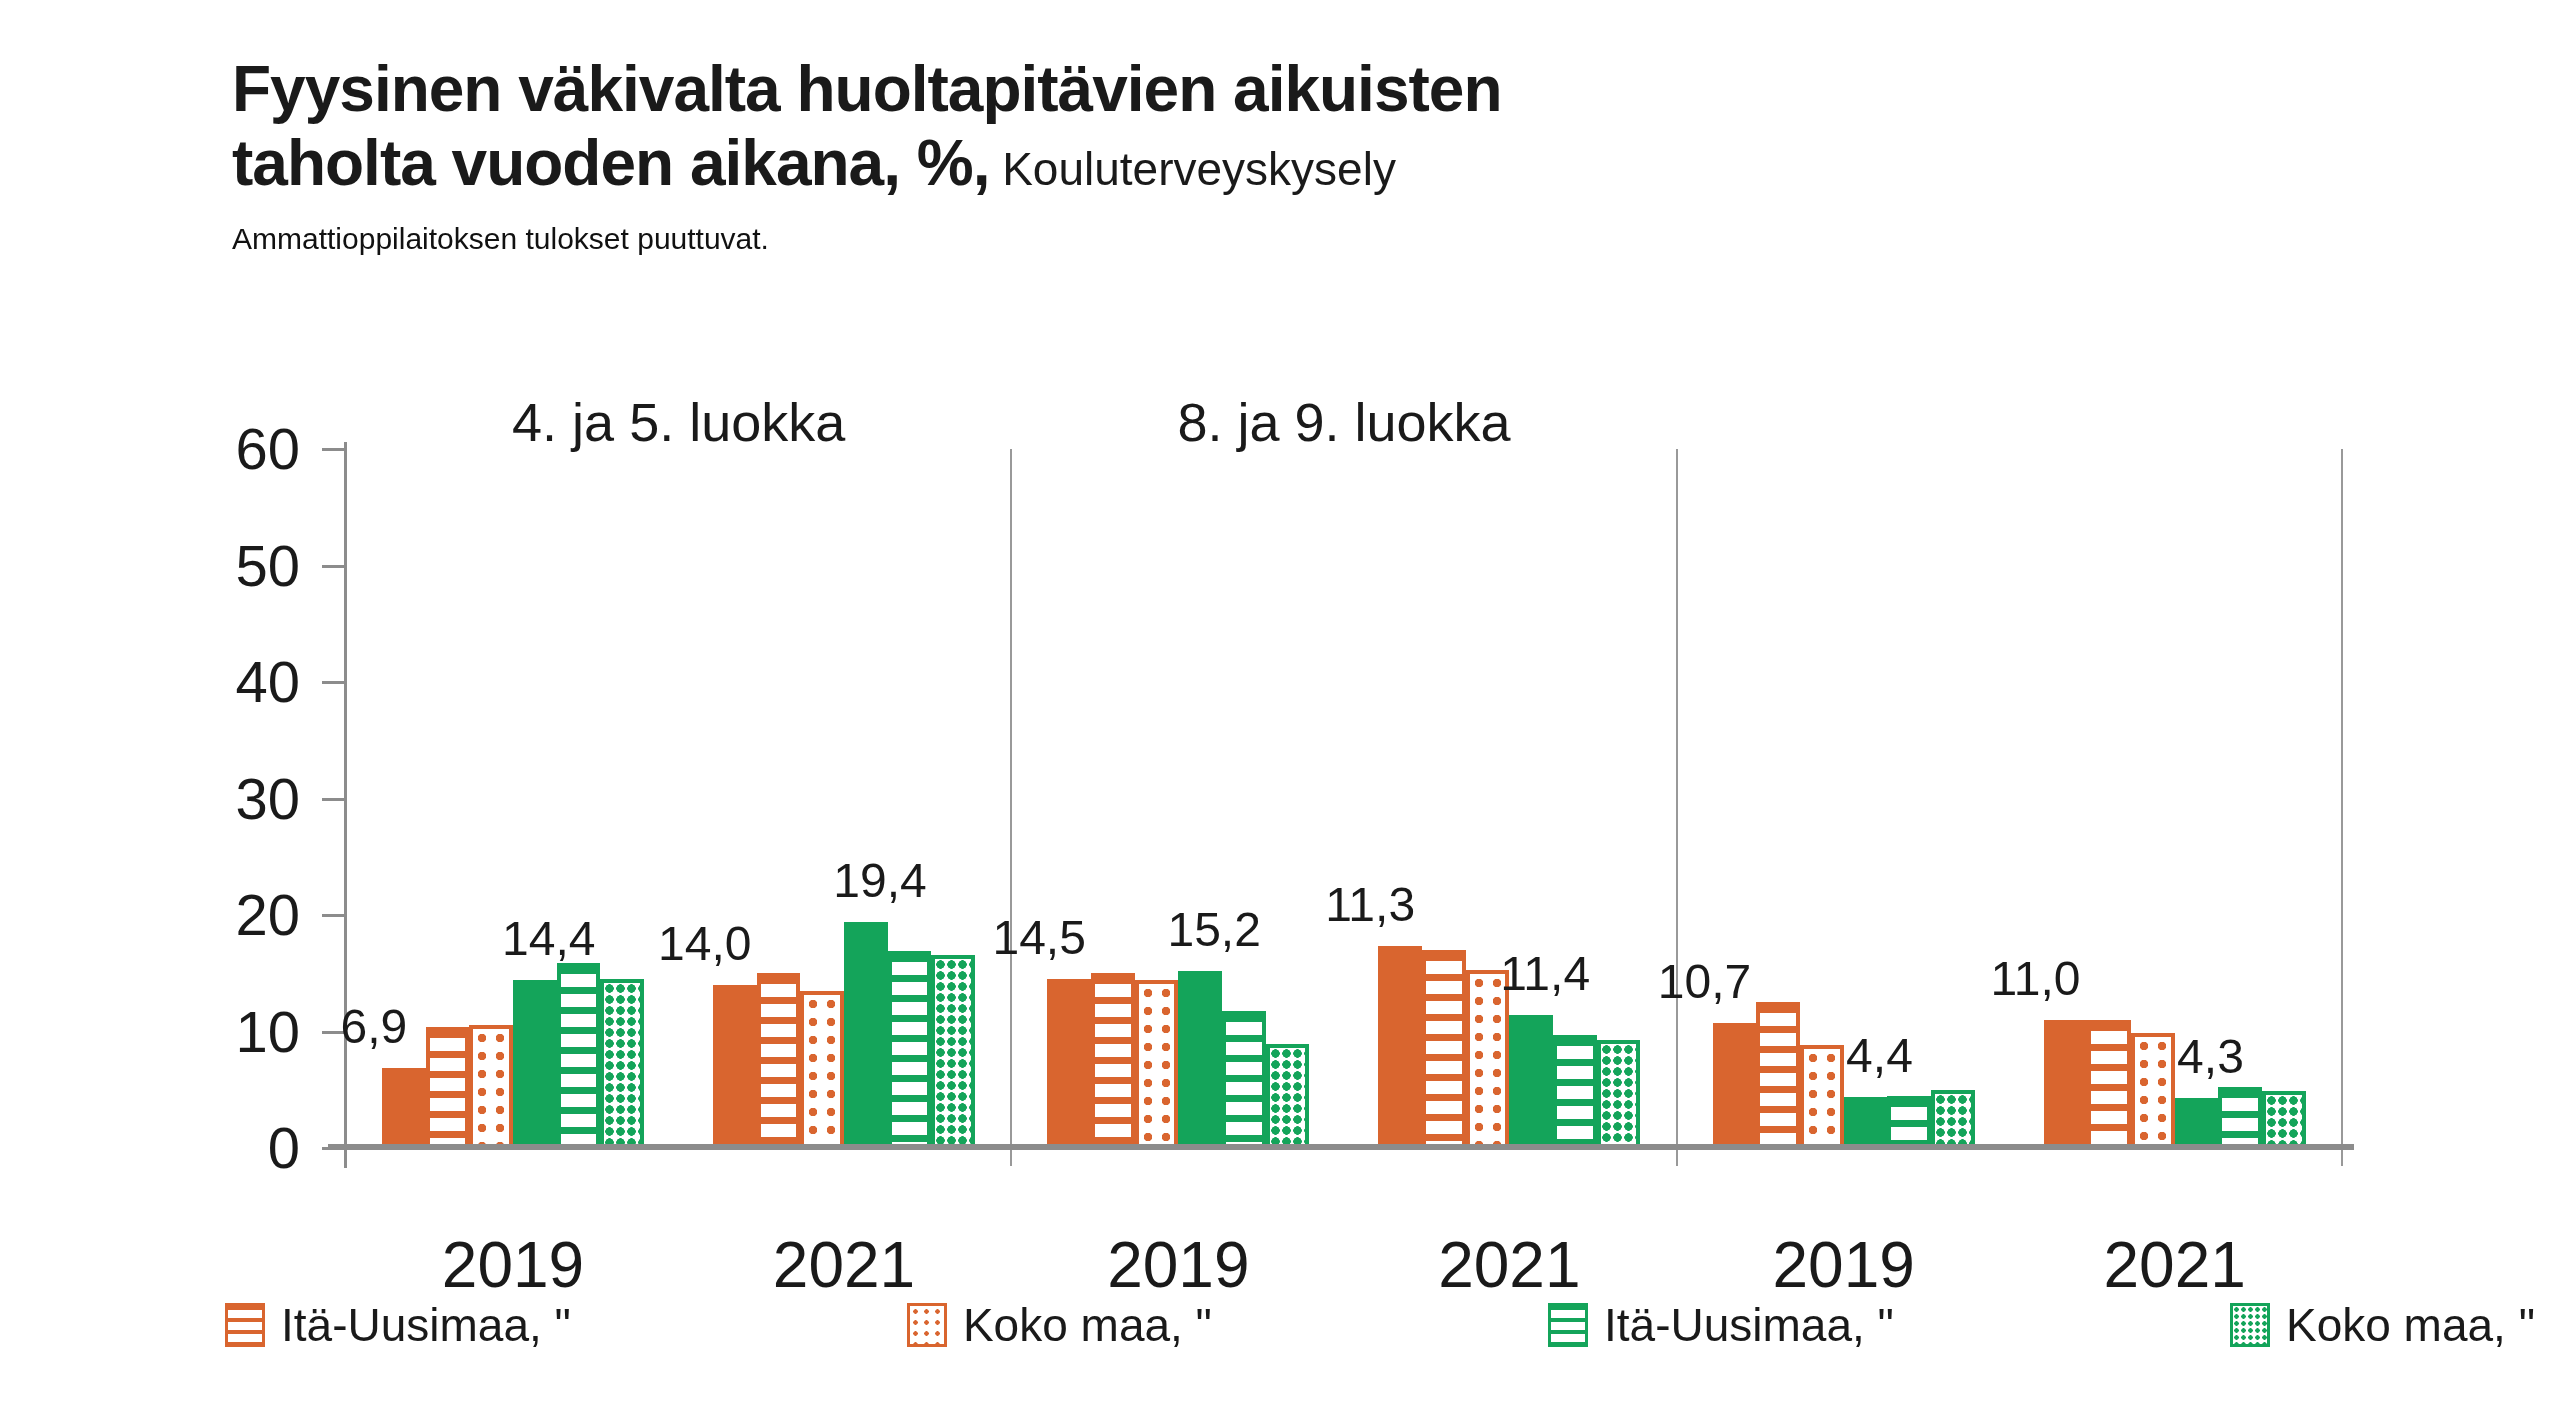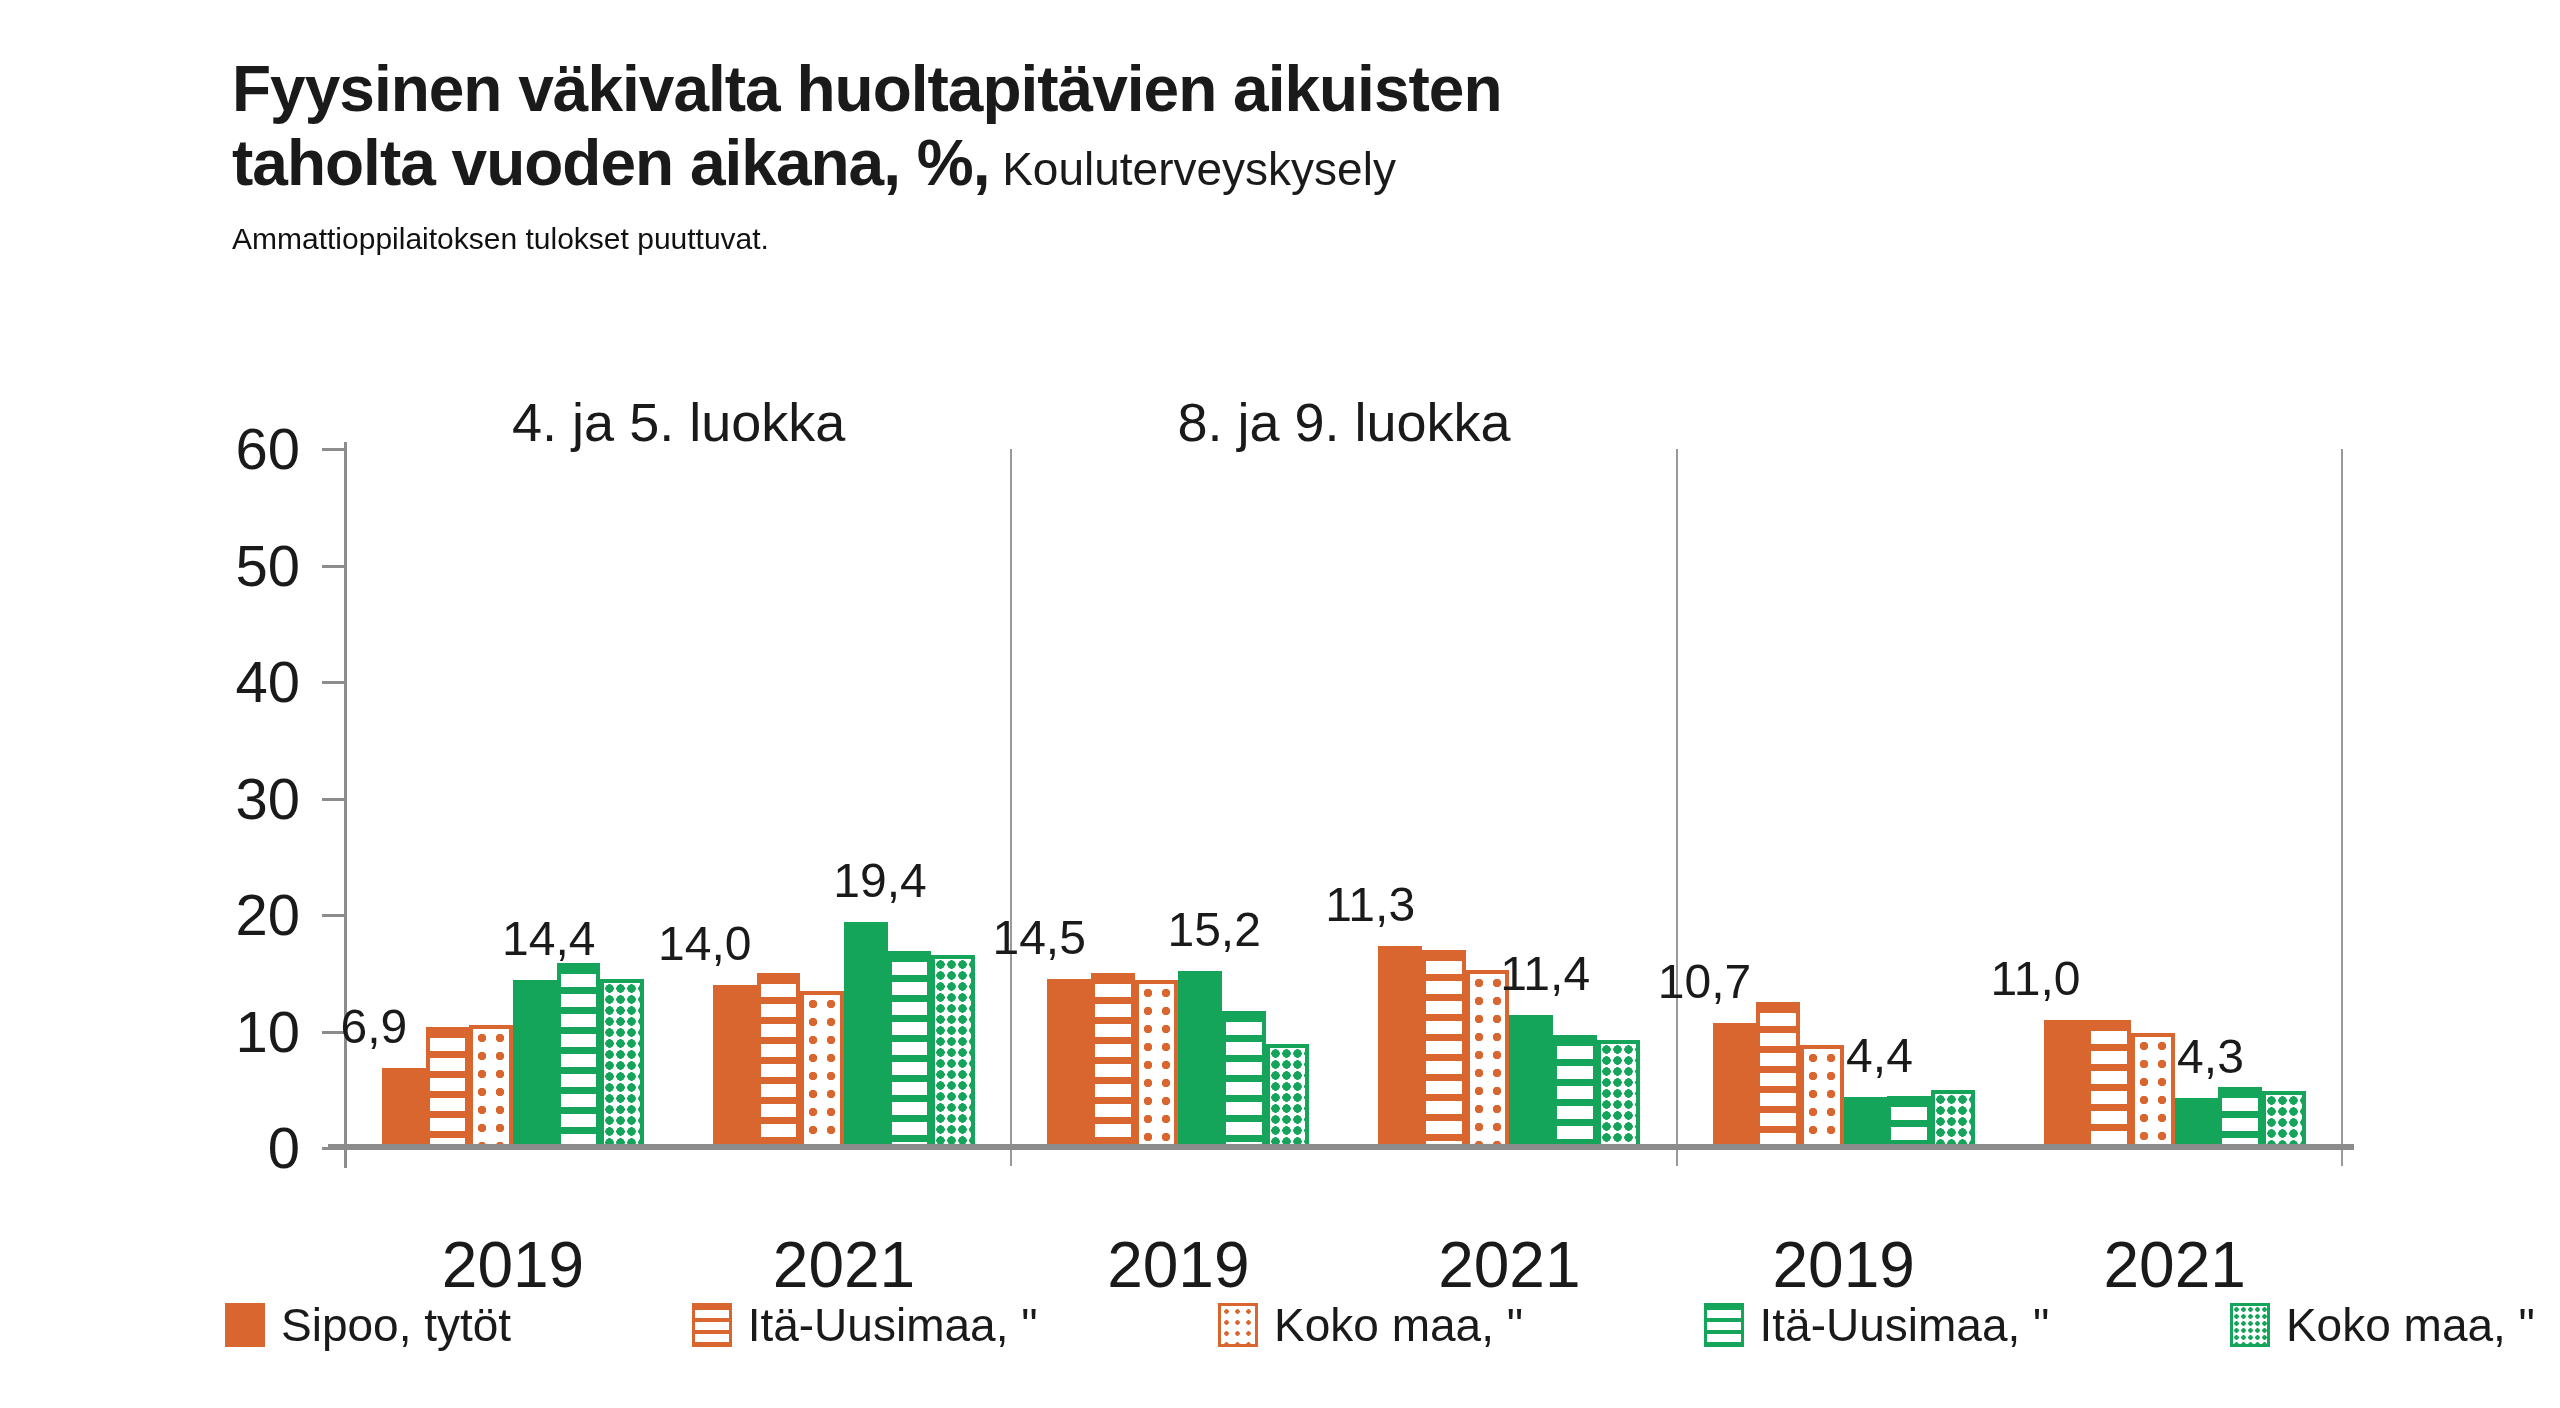--- a/index.html
+++ b/index.html
@@ -153,24 +153,20 @@
       <div class="bar-label" style="left: 532.833px; bottom: 82px;">4,3</div>
       <div class="bar" style="left: 540.667px; width: 43.6667px; height: 61px; bottom: 18px; border: 4px solid rgb(20, 164, 90); background-color: rgb(255, 255, 255); background-image: repeating-linear-gradient(rgb(20, 164, 90) 0px, rgb(20, 164, 90) 7px, rgb(255, 255, 255) 7px, rgb(255, 255, 255) 20px);"></div>
       <div class="bar" style="left: 584.333px; width: 43.6667px; height: 57px; bottom: 18px; border: 4px solid rgb(20, 164, 90); background-color: rgb(255, 255, 255); background-image: radial-gradient(rgb(20, 164, 90) 4px, transparent 4.5px); background-size: 11px 11px;"></div>
       <div class="year-label" style="left: 497px;">2021</div>
     </div>
   </div>
 <div id="baseline"></div>
 
 <div id="legend">
     <div class="legend-item">
-      <div class="swatch" style="background: rgb(217, 101, 47);"></div>
-      <div class="legend-label">Sipoo, tytöt</div>
-    </div>
-    <div class="legend-item">
       <div class="swatch" style="border: 3px solid rgb(217, 101, 47); background-color: rgb(255, 255, 255); background-image: repeating-linear-gradient(rgb(217, 101, 47) 0px, rgb(217, 101, 47) 4px, rgb(255, 255, 255) 4px, rgb(255, 255, 255) 12px);"></div>
       <div class="legend-label">Itä-Uusimaa, "</div>
     </div>
     <div class="legend-item">
       <div class="swatch" style="border: 3px solid rgb(217, 101, 47); background-color: rgb(255, 255, 255); background-image: radial-gradient(rgb(217, 101, 47) 2px, transparent 2.5px); background-size: 11px 11px;"></div>
       <div class="legend-label">Koko maa, "</div>
     </div>
     <div class="legend-item">
       <div class="swatch" style="border: 3px solid rgb(20, 164, 90); background-color: rgb(255, 255, 255); background-image: repeating-linear-gradient(rgb(20, 164, 90) 0px, rgb(20, 164, 90) 4px, rgb(255, 255, 255) 4px, rgb(255, 255, 255) 12px);"></div>
       <div class="legend-label">Itä-Uusimaa, "</div>

